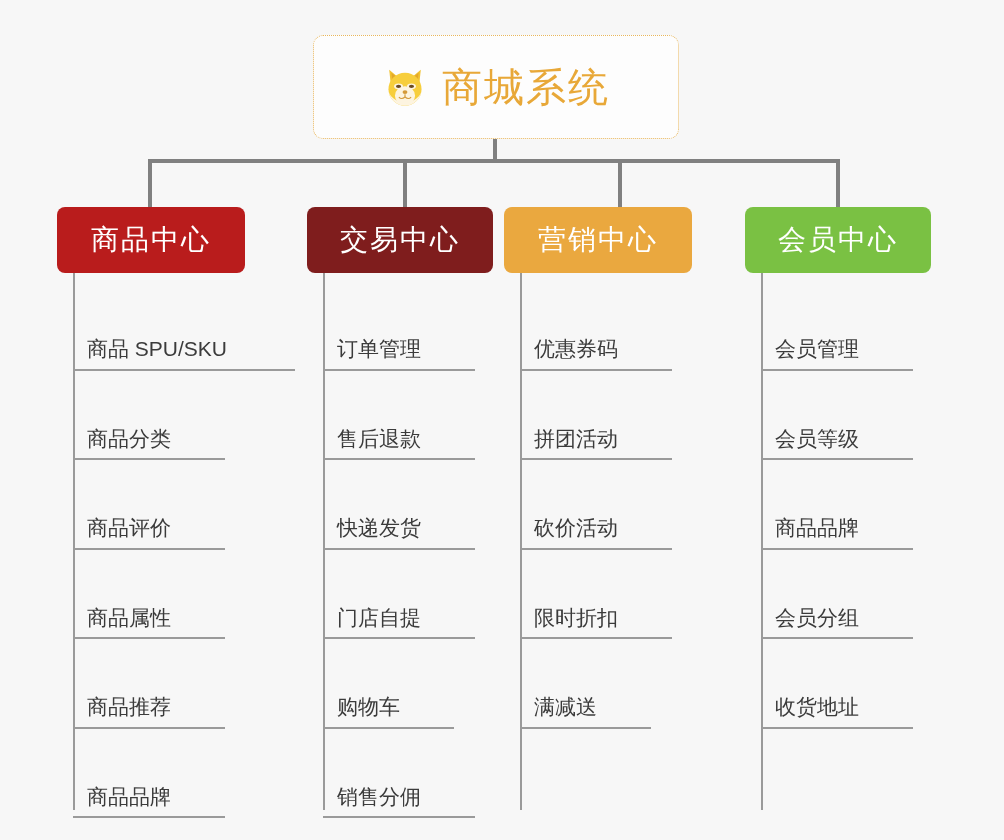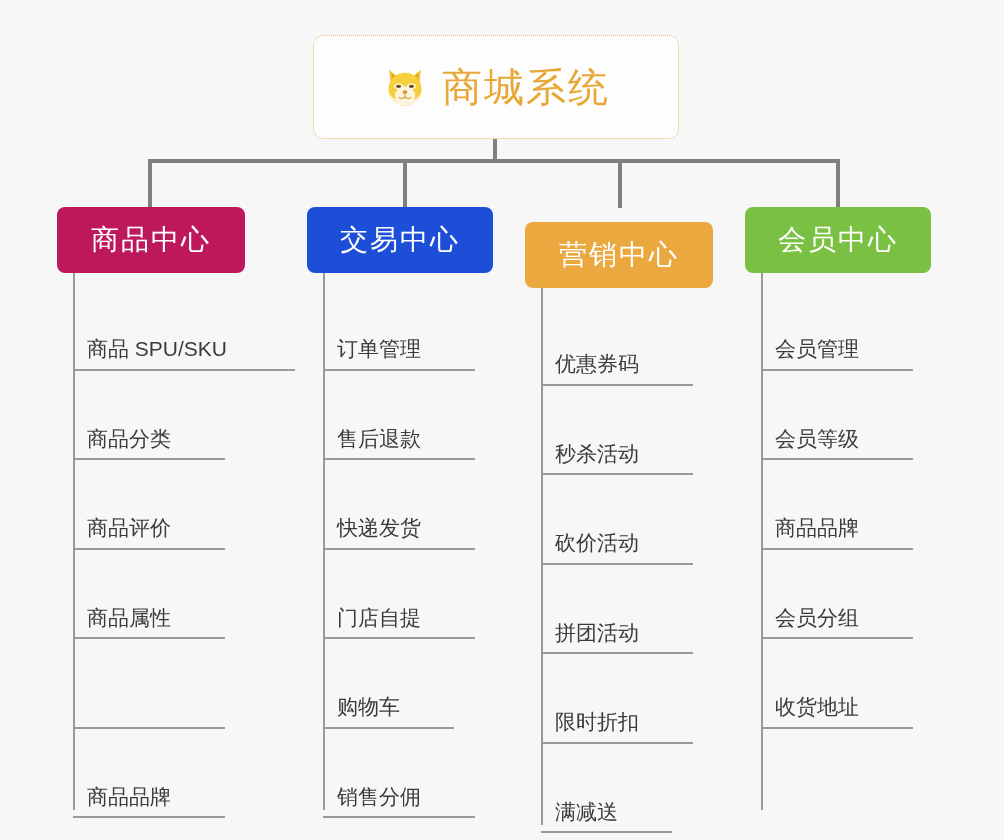--- a/index.html
+++ b/index.html
@@ -124,21 +124,21 @@
     font-size: 21px;
     color: #3b3b3b;
     line-height: 1.1;
     white-space: nowrap;
     padding: 0 14px 6px 30px;
   }
 
   
   #col-0 { left: 57px;  width: 188px; }
   #col-1 { left: 307px; width: 186px; }
-  #col-2 { left: 525px; width: 188px; margin-top: 15px; }
+  #col-2 { left: 504px; width: 188px; }
   #col-3 { left: 745px; width: 186px; }
 
   #col-0 .leaf-spine { left: 16px; }
   #col-1 .leaf-spine { left: 16px; }
   #col-2 .leaf-spine { left: 16px; }
   #col-3 .leaf-spine { left: 16px; }
 
   #col-0 .leaf-underline,
   #col-1 .leaf-underline,
   #col-2 .leaf-underline,
@@ -171,21 +171,21 @@
   </div>
 
   <div class="conn conn-v-root"></div>
   <div class="conn conn-h-bus"></div>
   <div class="conn conn-v-branch" style="left:148px;"></div>
   <div class="conn conn-v-branch" style="left:403px;"></div>
   <div class="conn conn-v-branch" style="left:618px;"></div>
   <div class="conn conn-v-branch" style="left:836px;"></div>
 
   <div class="column" id="col-0">
-    <div class="cat-header" style="background:#be185d">
+    <div class="cat-header" style="background:#b91c1c">
       <span>商品中心</span>
     </div>
     <div class="leaf-list">
       <div class="leaf-spine" style="height:537px;"></div>
       <div class="leaf-item">
         <span class="leaf-text">商品 SPU/SKU</span>
         <span class="leaf-underline" style="width:222px;"></span>
       </div>
       <div class="leaf-item">
         <span class="leaf-text">商品分类</span>
@@ -193,31 +193,32 @@
       </div>
       <div class="leaf-item">
         <span class="leaf-text">商品评价</span>
         <span class="leaf-underline" style="width:152px;"></span>
       </div>
       <div class="leaf-item">
         <span class="leaf-text">商品属性</span>
         <span class="leaf-underline" style="width:152px;"></span>
       </div>
       <div class="leaf-item">
+        <span class="leaf-text">商品推荐</span>
         <span class="leaf-underline" style="width:152px;"></span>
       </div>
       <div class="leaf-item">
         <span class="leaf-text">商品品牌</span>
         <span class="leaf-underline" style="width:152px;"></span>
       </div>
     </div>
   </div>
 
   <div class="column" id="col-1">
-    <div class="cat-header" style="background:#1d4ed8">
+    <div class="cat-header" style="background:#7f1d1d">
       <span>交易中心</span>
     </div>
     <div class="leaf-list">
       <div class="leaf-spine" style="height:537px;"></div>
       <div class="leaf-item">
         <span class="leaf-text">订单管理</span>
         <span class="leaf-underline" style="width:152px;"></span>
       </div>
       <div class="leaf-item">
         <span class="leaf-text">售后退款</span>
@@ -246,29 +247,25 @@
     <div class="cat-header" style="background:#eaa83f">
       <span>营销中心</span>
     </div>
     <div class="leaf-list">
       <div class="leaf-spine" style="height:537px;"></div>
       <div class="leaf-item">
         <span class="leaf-text">优惠券码</span>
         <span class="leaf-underline" style="width:152px;"></span>
       </div>
       <div class="leaf-item">
-        <span class="leaf-text">秒杀活动</span>
+        <span class="leaf-text">拼团活动</span>
         <span class="leaf-underline" style="width:152px;"></span>
       </div>
       <div class="leaf-item">
         <span class="leaf-text">砍价活动</span>
-        <span class="leaf-underline" style="width:152px;"></span>
-      </div>
-      <div class="leaf-item">
-        <span class="leaf-text">拼团活动</span>
         <span class="leaf-underline" style="width:152px;"></span>
       </div>
       <div class="leaf-item">
         <span class="leaf-text">限时折扣</span>
         <span class="leaf-underline" style="width:152px;"></span>
       </div>
       <div class="leaf-item">
         <span class="leaf-text">满减送</span>
         <span class="leaf-underline" style="width:131px;"></span>
       </div>

